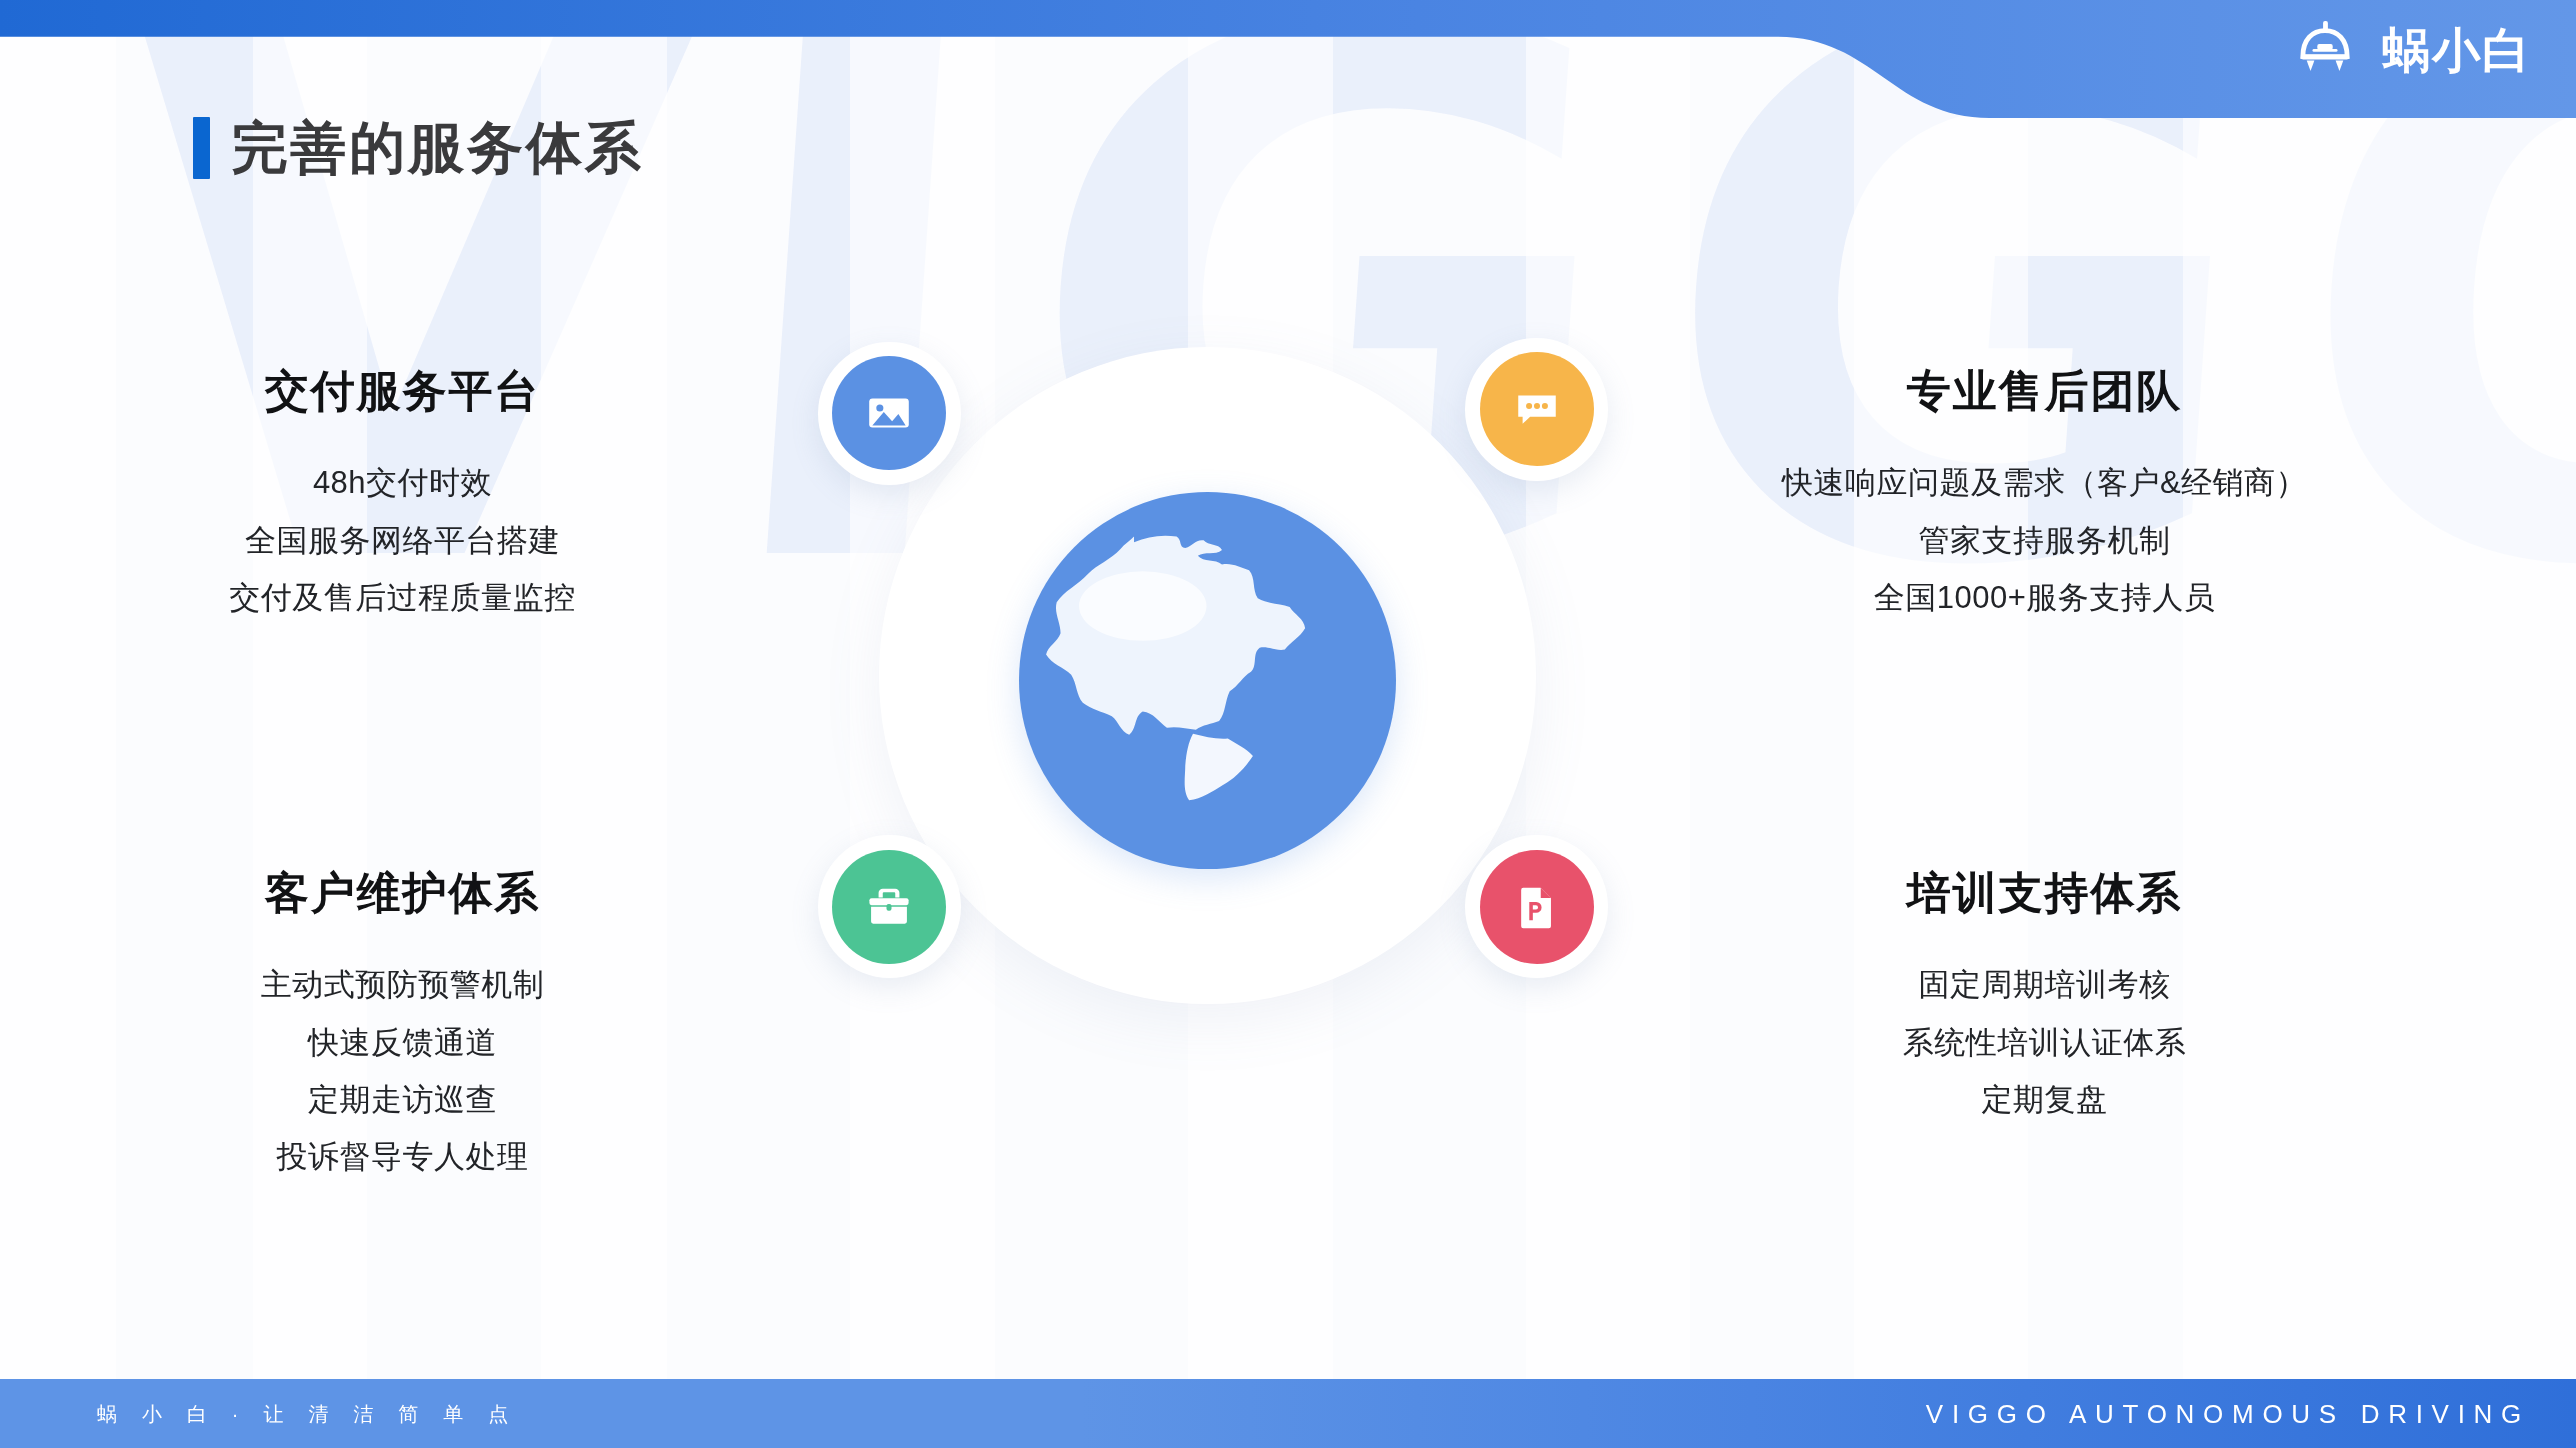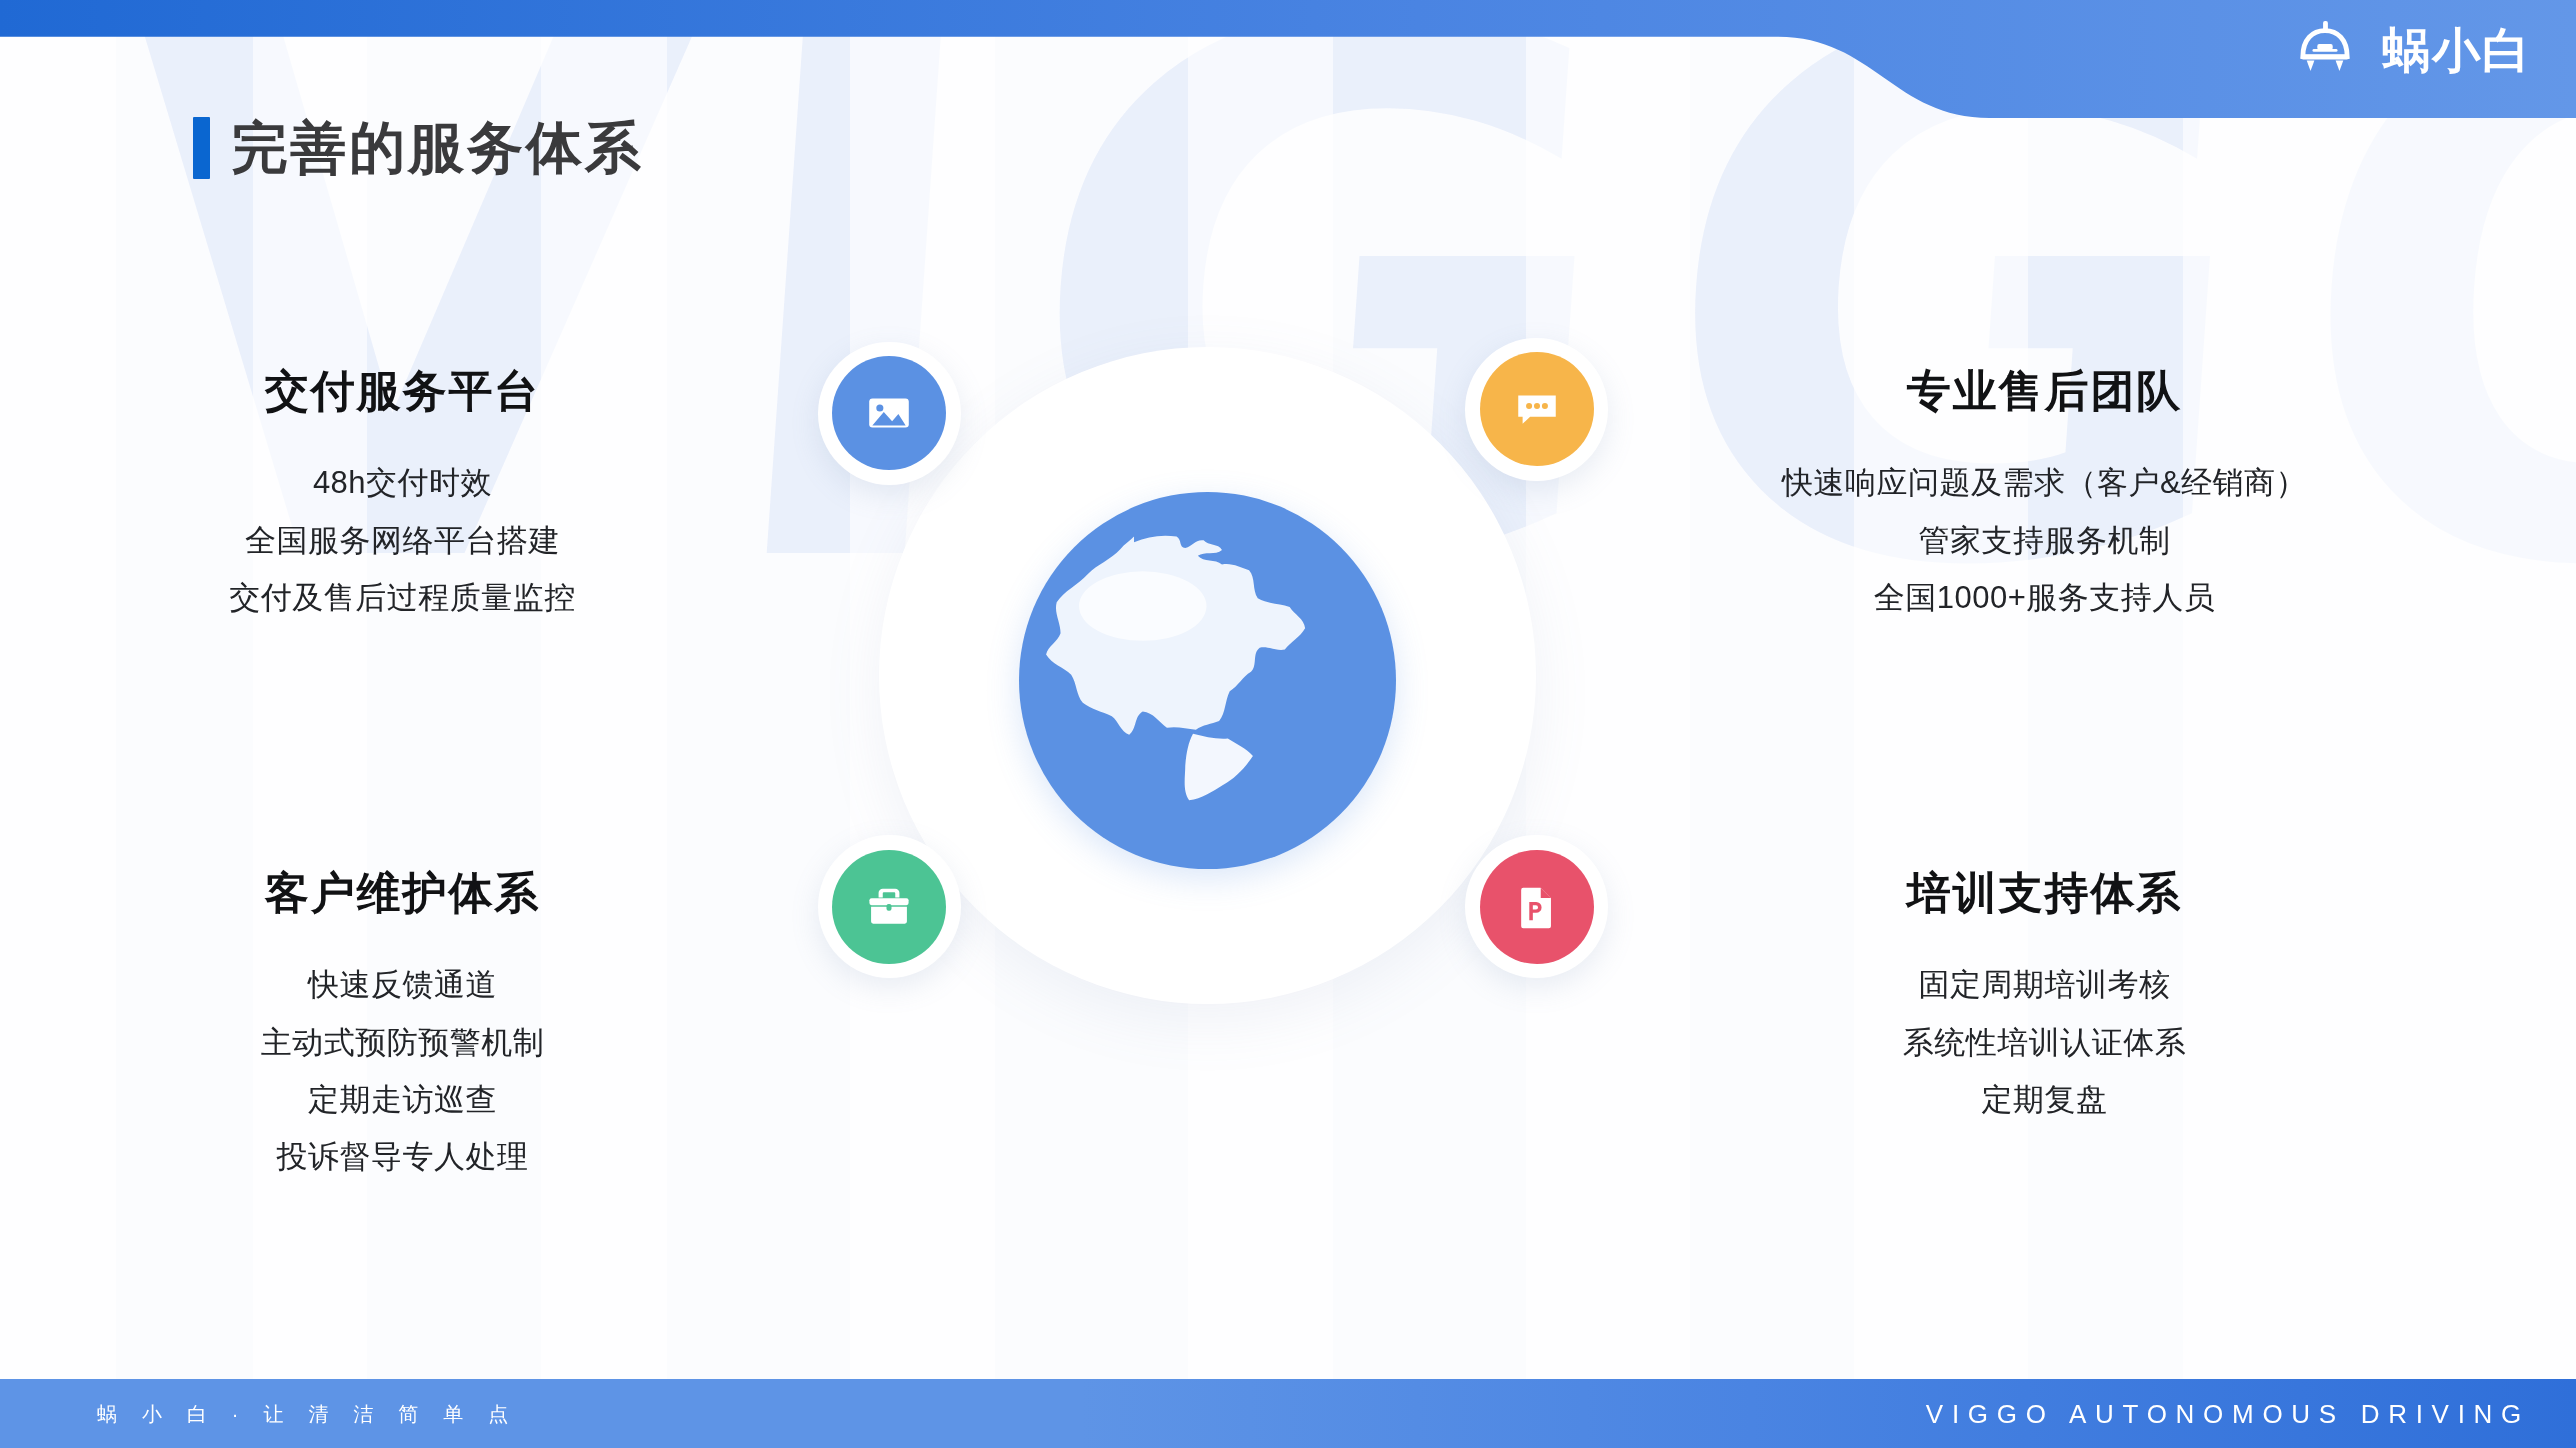--- a/index.html
+++ b/index.html
@@ -272,22 +272,22 @@
 
   <div class="block blk-tr">
     <h3>专业售后团队</h3>
     <p>快速响应问题及需求（客户&amp;经销商）</p>
     <p>管家支持服务机制</p>
     <p>全国1000+服务支持人员</p>
   </div>
 
   <div class="block blk-bl">
     <h3>客户维护体系</h3>
+    <p>主动式预防预警机制</p>
     <p>快速反馈通道</p>
-    <p>主动式预防预警机制</p>
     <p>定期走访巡查</p>
     <p>投诉督导专人处理</p>
   </div>
 
   <div class="block blk-br">
     <h3>培训支持体系</h3>
     <p>固定周期培训考核</p>
     <p>系统性培训认证体系</p>
     <p>定期复盘</p>
   </div>

